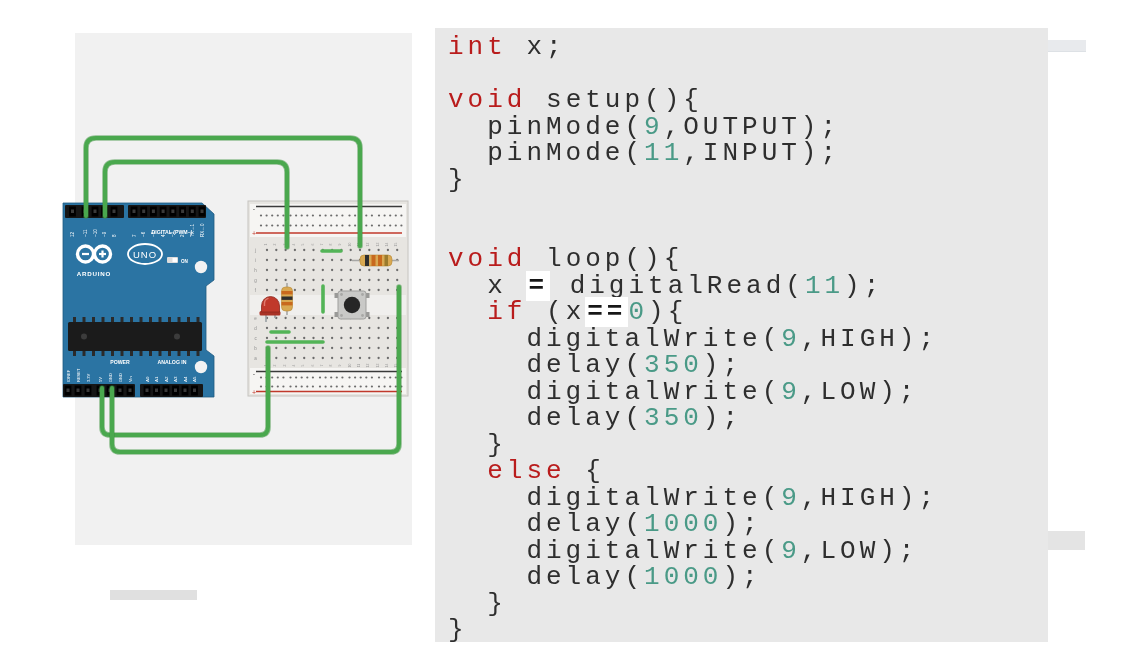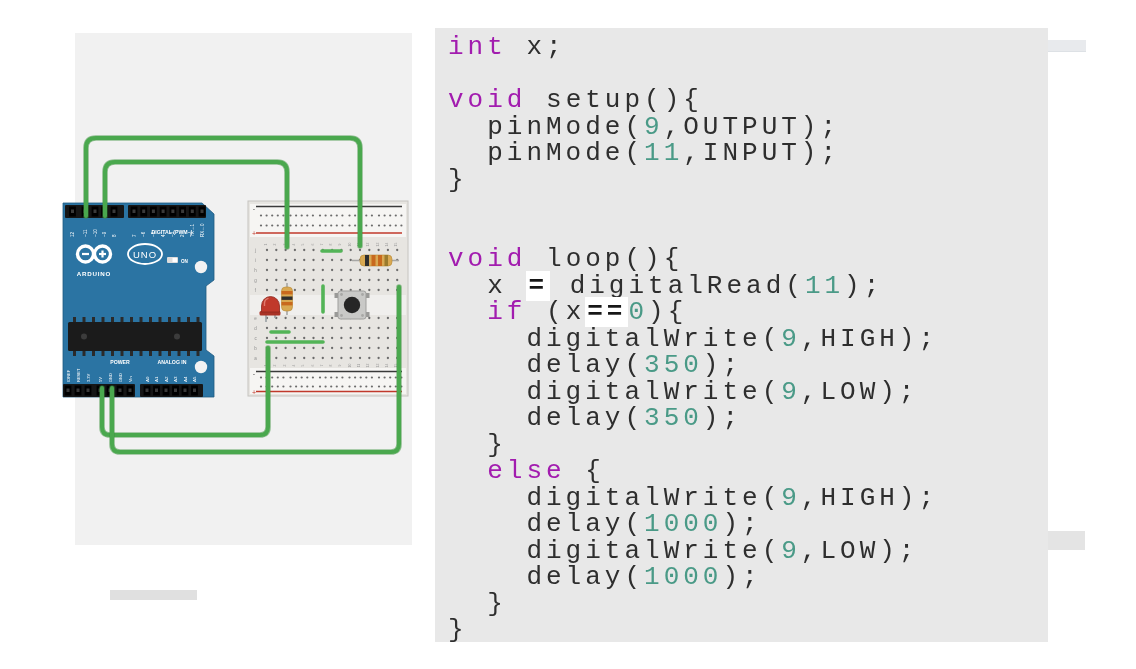--- a/index.html
+++ b/index.html
@@ -4,21 +4,21 @@
 <style>
   html,body{margin:0;padding:0;background:#ffffff;width:1136px;height:669px;overflow:hidden;
     font-family:"Liberation Sans",sans-serif;}
   #stage{position:relative;width:1136px;height:669px;background:#fff;}
   #circuit-bg{position:absolute;left:75px;top:33px;width:337px;height:512px;background:#f1f1f1;}
   #code-panel{position:absolute;left:435px;top:28px;width:613px;height:614px;background:#e8e8e8;overflow:hidden;}
   #code{padding:6px 0 0 13px;font-family:"Liberation Mono","DejaVu Sans Mono",monospace;
     font-size:26px;line-height:26.5px;letter-spacing:4px;color:#2e2e2e;white-space:pre;}
   .code-line{height:26.5px;white-space:pre;}
   .tok-pl{color:#2e2e2e;}
-  .tok-kw{color:#a21caf;}
+  .tok-kw{color:#b91c1c;}
   .tok-num{color:#4a9a87;}
   .tok-hl{background:#ffffff;color:#161616;font-weight:bold;padding:0 2px;}
   .decor{position:absolute;}
   #tab-top-right{left:1048px;top:40px;width:38px;height:11px;background:#e8eaed;border-bottom:1px solid #dde1e5;}
   #tab-mid-right{left:1048px;top:531px;width:37px;height:19px;background:#e4e4e4;}
   #strip-bottom-left{left:110px;top:590px;width:87px;height:10px;background:#e0e0e0;}
   #circuit-svg{position:absolute;left:0;top:0;width:1136px;height:669px;}
   text{font-family:"Liberation Sans",sans-serif;}
 </style>
 </head>

